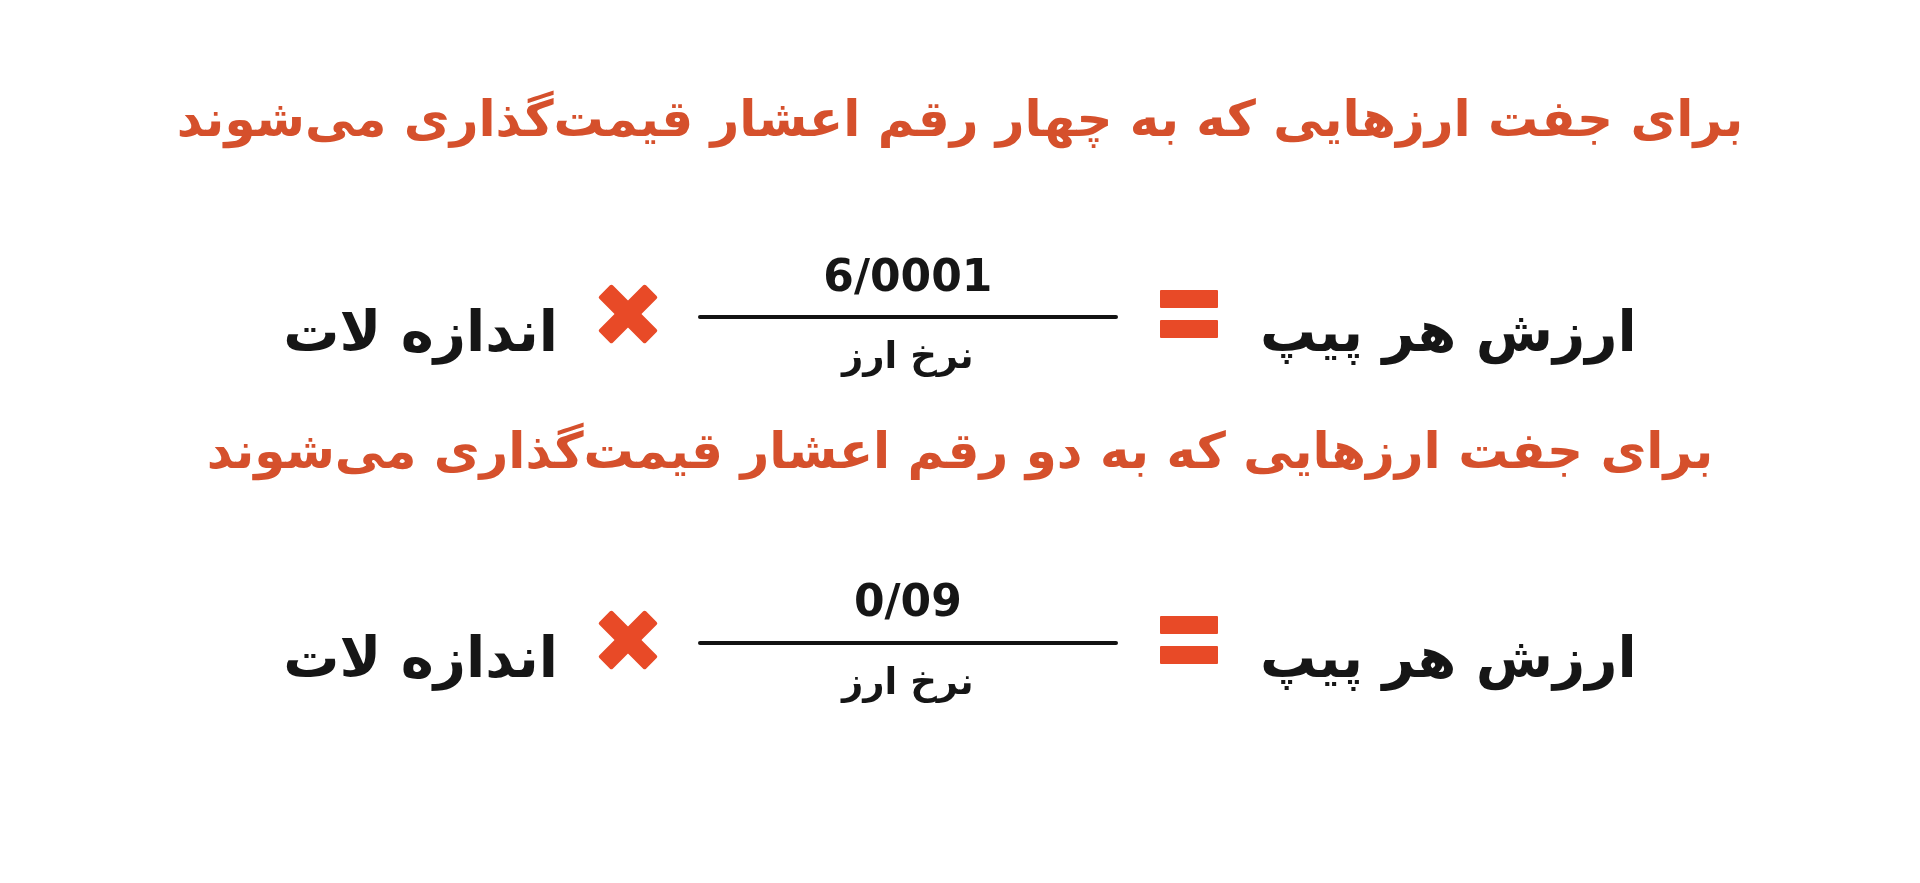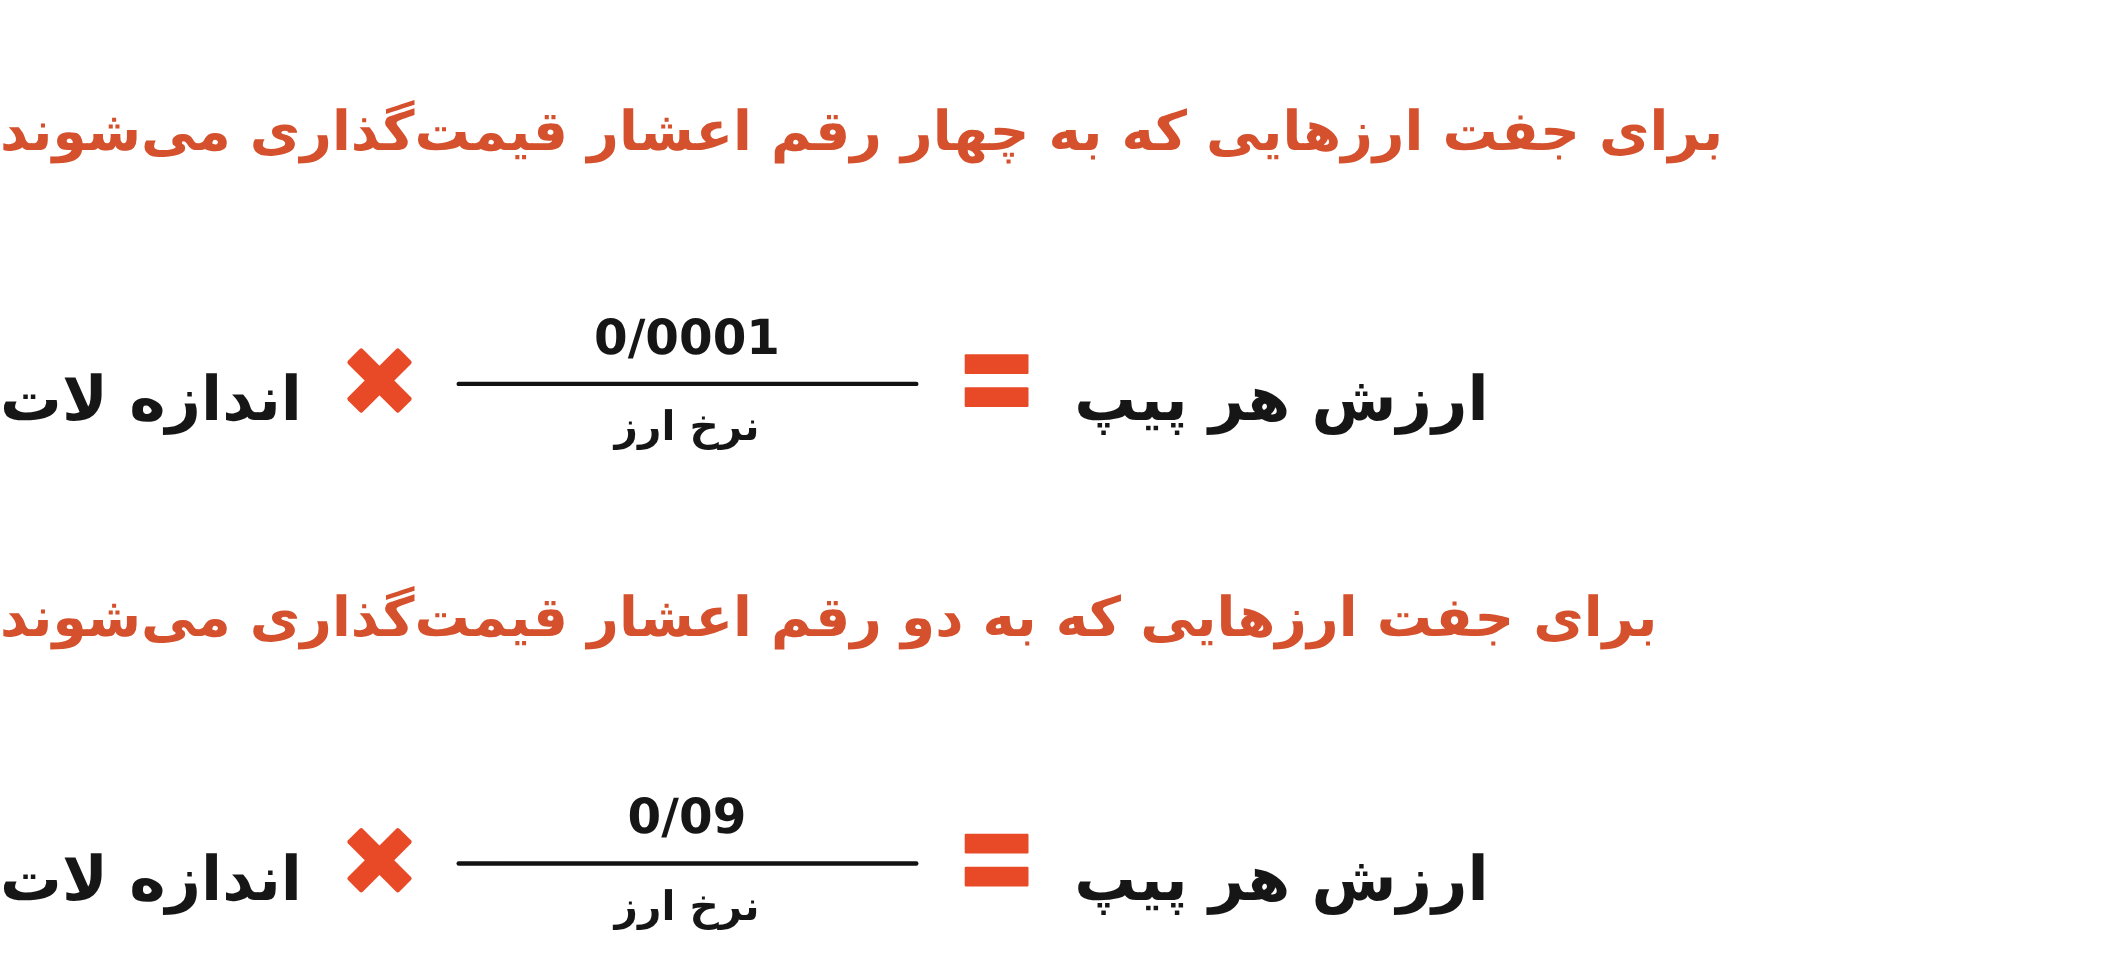--- a/index.html
+++ b/index.html
@@ -10,37 +10,36 @@
     --bg:#ffffff;
   }
   *{margin:0;padding:0;box-sizing:border-box;}
   html,body{width:1920px;height:883px;background:var(--bg);}
   body{
     font-family:"DejaVu Sans", sans-serif;
     overflow:hidden;
   }
   .canvas{
     width:1920px;height:883px;
-    display:flex;flex-direction:column;align-items:flex-start;
+    display:flex;flex-direction:column;align-items:center;
     background:var(--bg);
-    gap:32px;
   }
   
   .heading{
     direction:rtl;
     color:var(--heading);
     font-weight:bold;
     font-size:50px;
     letter-spacing:-0.5px;
     line-height:1.25;
     text-align:center;
     white-space:nowrap;
   }
   .heading.first{margin-top:88px;}
-  .heading.second{margin-top:88px;}
+  .heading.second{margin-top:42px;}
   
   .formula{
     direction:ltr;
     display:flex;
     align-items:center;
     justify-content:center;
     gap:42px;
   }
   .formula.first{margin-top:100px;}
   .formula.second{margin-top:94px;}
@@ -119,21 +118,21 @@
 
   <div class="formula first">
     <span class="operand">اندازه لات</span>
 
     <span class="multiply" title="×">
         <i class="a"></i>
         <i class="b"></i>
       </span>
 
     <span class="fraction">
-      <span class="numerator">0/0001</span>
+      <span class="numerator">6/0001</span>
       <span class="frac-line"></span>
       <span class="denominator">نرخ ارز</span>
     </span>
 
     <span class="equals" title="=">
         <i></i>
         <i></i>
       </span>
 
     <span class="operand">ارزش هر پیپ</span>

